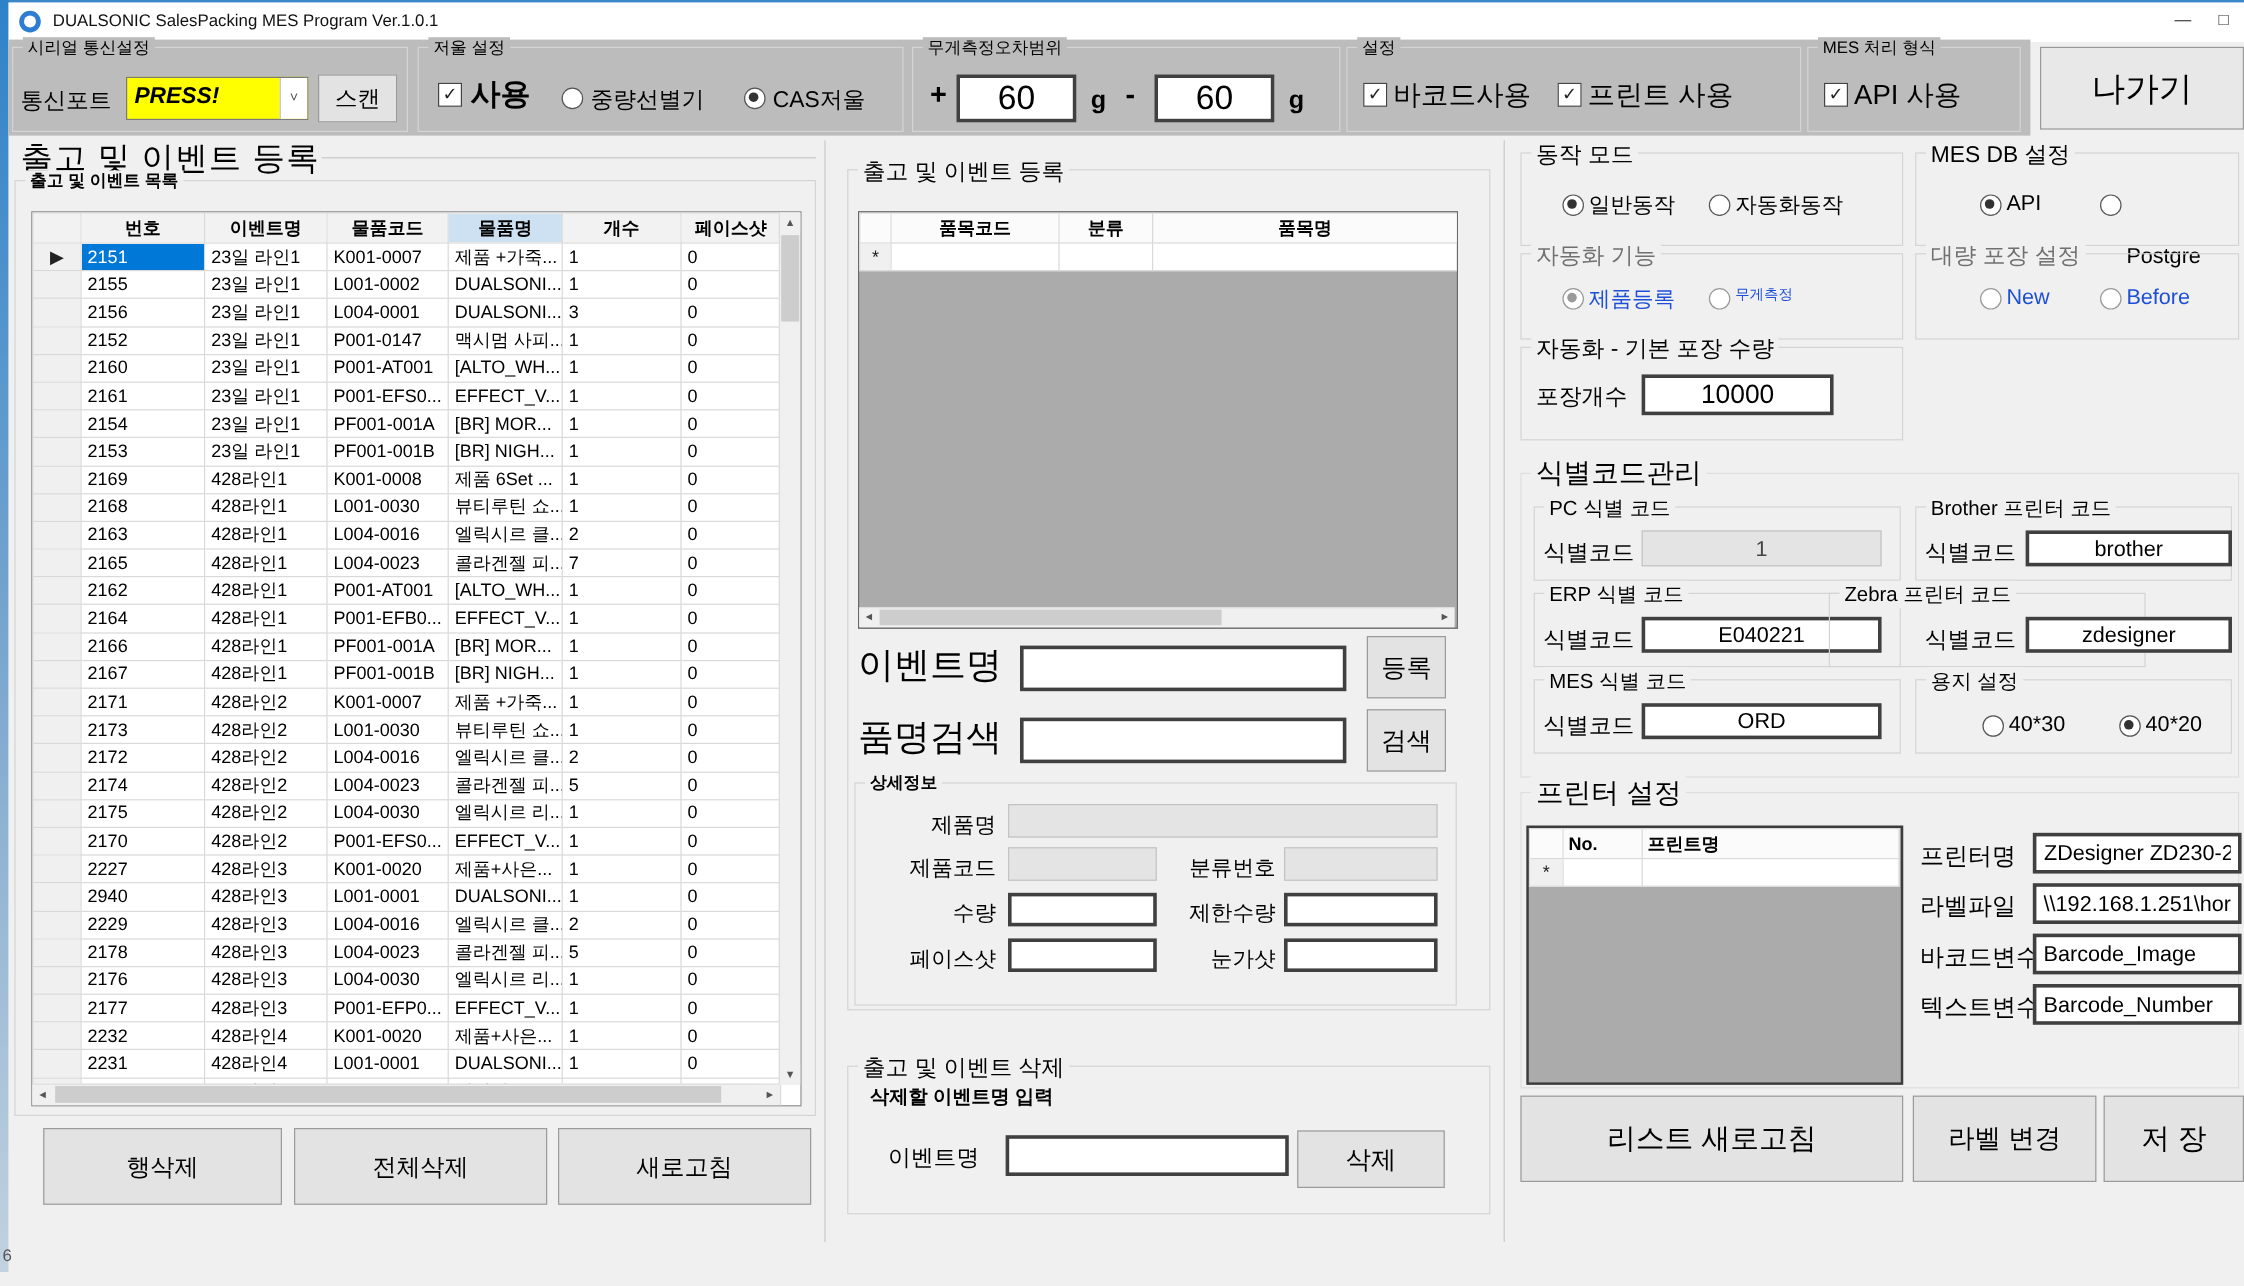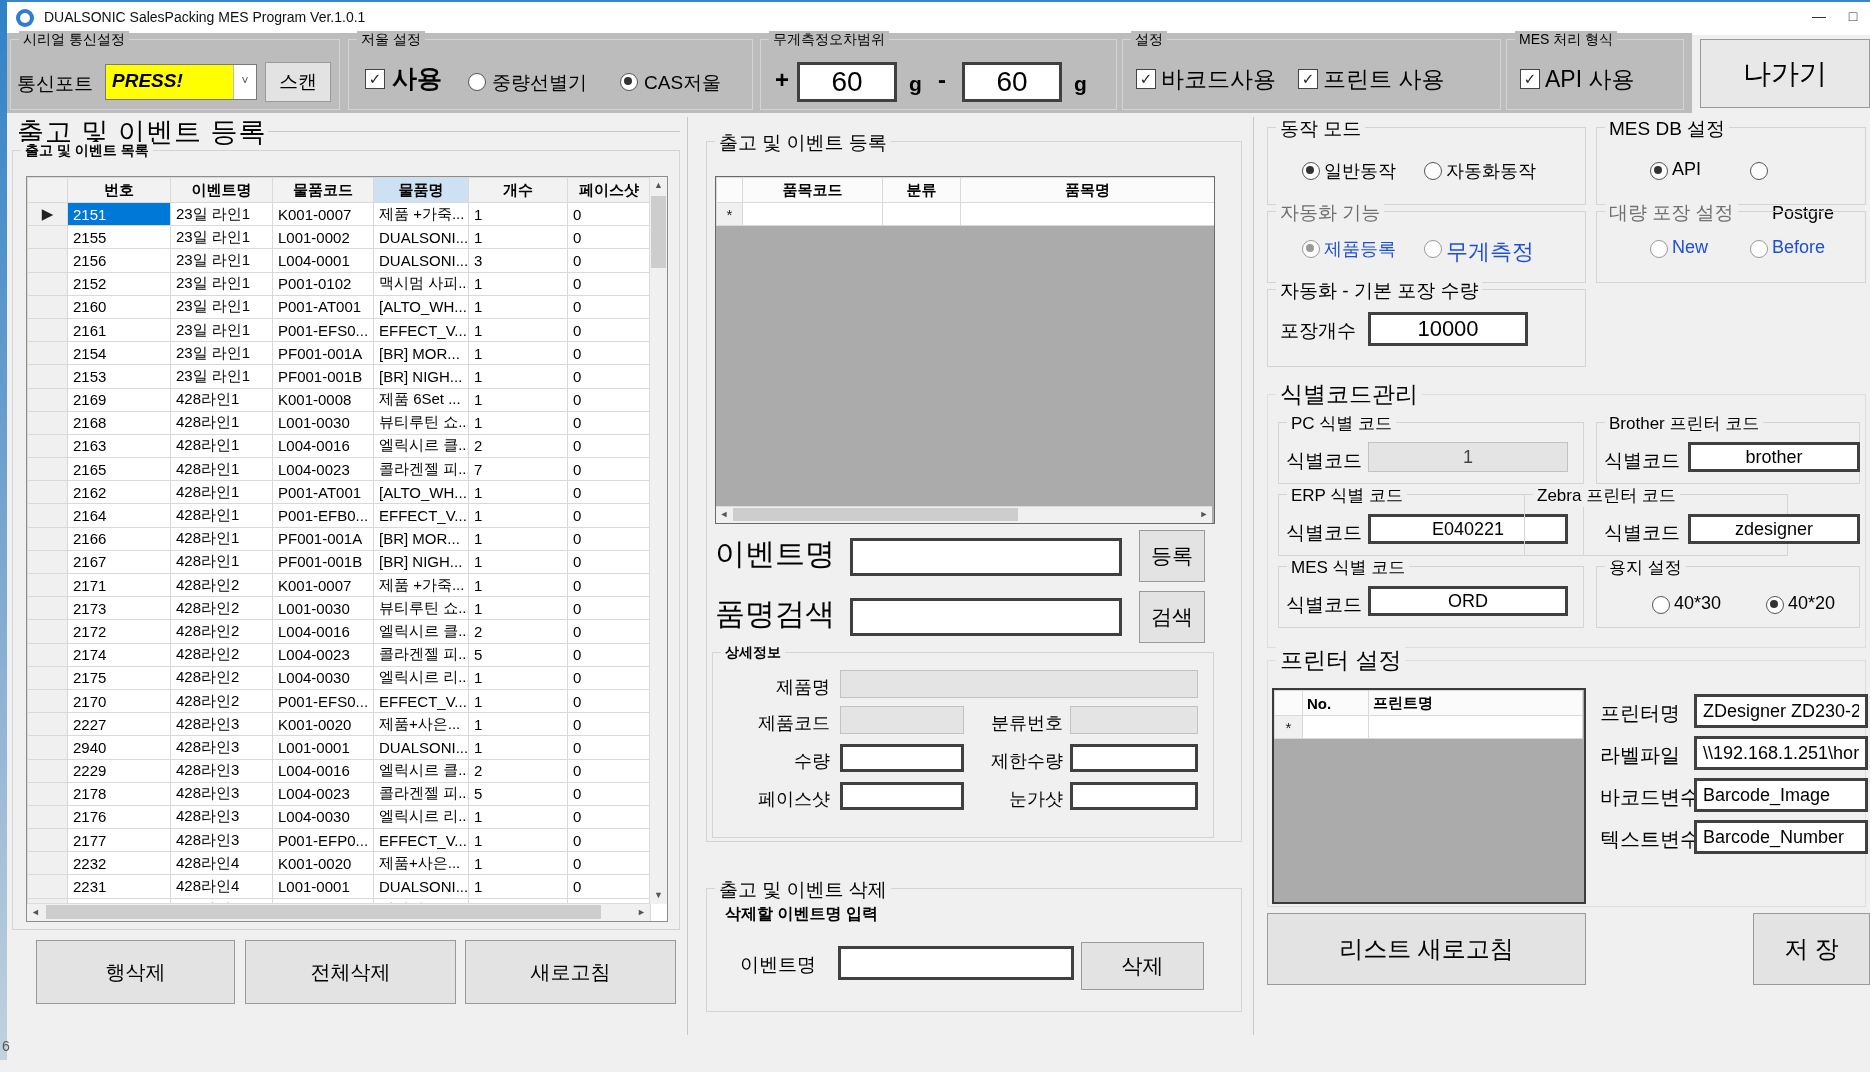--- a/index.html
+++ b/index.html
@@ -167,21 +167,21 @@
             <td>23일 라인1</td>
             <td>L004-0001</td>
             <td>DUALSONI...</td>
             <td>3</td>
             <td>0</td>
           </tr>
           <tr>
             <td></td>
             <td>2152</td>
             <td>23일 라인1</td>
-            <td>P001-0102</td>
+            <td>P001-0147</td>
             <td>맥시멈 사피...</td>
             <td>1</td>
             <td>0</td>
           </tr>
           <tr>
             <td></td>
             <td>2160</td>
             <td>23일 라인1</td>
             <td>P001-AT001</td>
             <td>[ALTO_WH...</td>
@@ -531,21 +531,21 @@
   <div class="lbl" style="left:1772px;top:159px;font-size:18px;margin-top:44px;">Postgre</div>
 
   <div class="grp midt" style="left:1267px;top:211px;width:317px;height:70px;">
     <span class="t" style="color:#707070;">자동화 기능</span>
   </div>
   <span class="rd dis on" style="left:1302px;top:240px;">
       <span class="dot"></span>
     </span>
   <div class="lbl dim" style="left:1324px;top:237px;font-size:18px;">제품등록</div>
   <span class="rd dis" style="left:1424px;top:240px;"></span>
-  <div class="lbl dim" style="left:1446px;top:237px;font-size:22px;">무게측정</div>
+  <div class="lbl dim" style="left:1446px;top:237px;font-size:12px;">무게측정</div>
 
   <div class="grp midt" style="left:1596px;top:211px;width:268px;height:70px;">
     <span class="t" style="color:#707070;">대량 포장 설정</span>
   </div>
   <span class="rd dis" style="left:1650px;top:240px;"></span>
   <div class="lbl dim" style="left:1672px;top:237px;font-size:18px;">New</div>
   <span class="rd dis" style="left:1750px;top:240px;"></span>
   <div class="lbl dim" style="left:1772px;top:237px;font-size:18px;">Before</div>
 
   <div class="grp midt" style="left:1267px;top:289px;width:317px;height:76px;">
@@ -627,16 +627,17 @@
   <div class="lbl" style="left:1600px;top:700px;font-size:20px;">프린터명</div>
   <input class="tb" style="left: 1694px; top: 694px; width: 174px; height: 34px; font-size: 18px;" value="ZDesigner ZD230-2">
   <div class="lbl" style="left:1600px;top:742px;font-size:20px;">라벨파일</div>
   <input class="tb" style="left: 1694px; top: 736px; width: 174px; height: 34px; font-size: 18px;" value="\\192.168.1.251\hor">
   <div class="lbl" style="left:1600px;top:784px;font-size:20px;">바코드변수</div>
   <input class="tb" style="left: 1694px; top: 778px; width: 174px; height: 34px; font-size: 18px;" value="Barcode_Image">
   <div class="lbl" style="left:1600px;top:826px;font-size:20px;">텍스트변수</div>
   <input class="tb" style="left: 1694px; top: 820px; width: 174px; height: 34px; font-size: 18px;" value="Barcode_Number">
 
   <div class="btn" style="left:1267px;top:913px;width:317px;height:70px;font-size:24px;">리스트 새로고침</div>
+  <div class="btn" style="left:1594px;top:913px;width:151px;height:70px;font-size:22px;">라벨 변경</div>
   <div class="btn" style="left:1753px;top:913px;width:115px;height:70px;font-size:24px;">저 장</div>
 
   <div class="lbl" style="left:2px;top:1038px;font-size:14px;color:#555;">6</div>
 </div>
 
 </body></html>

